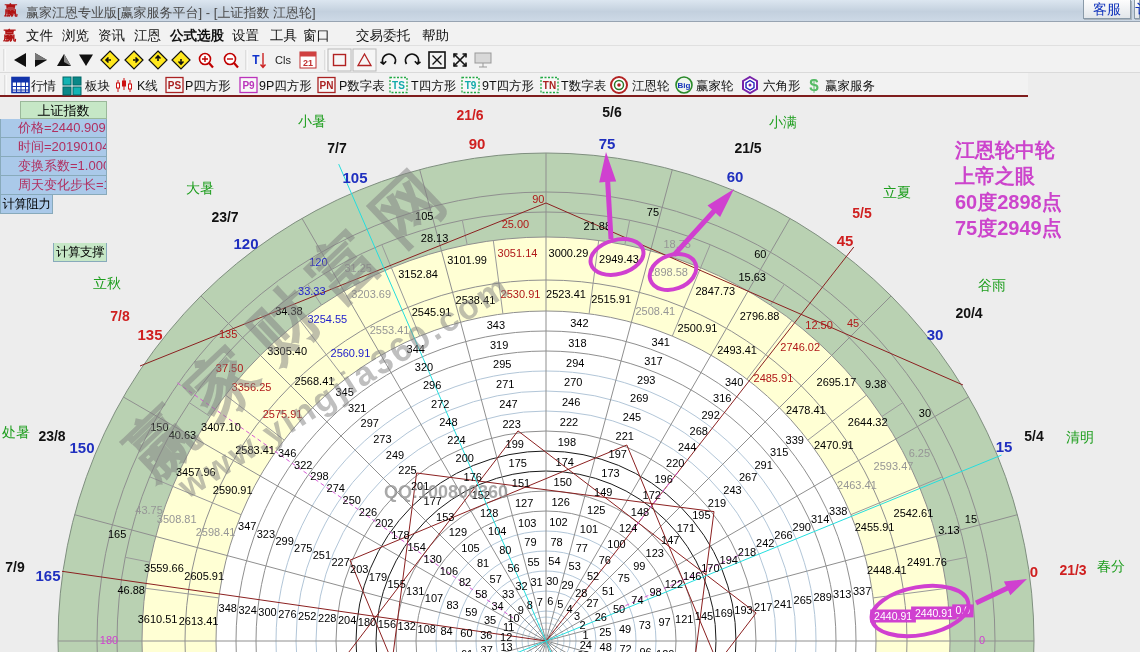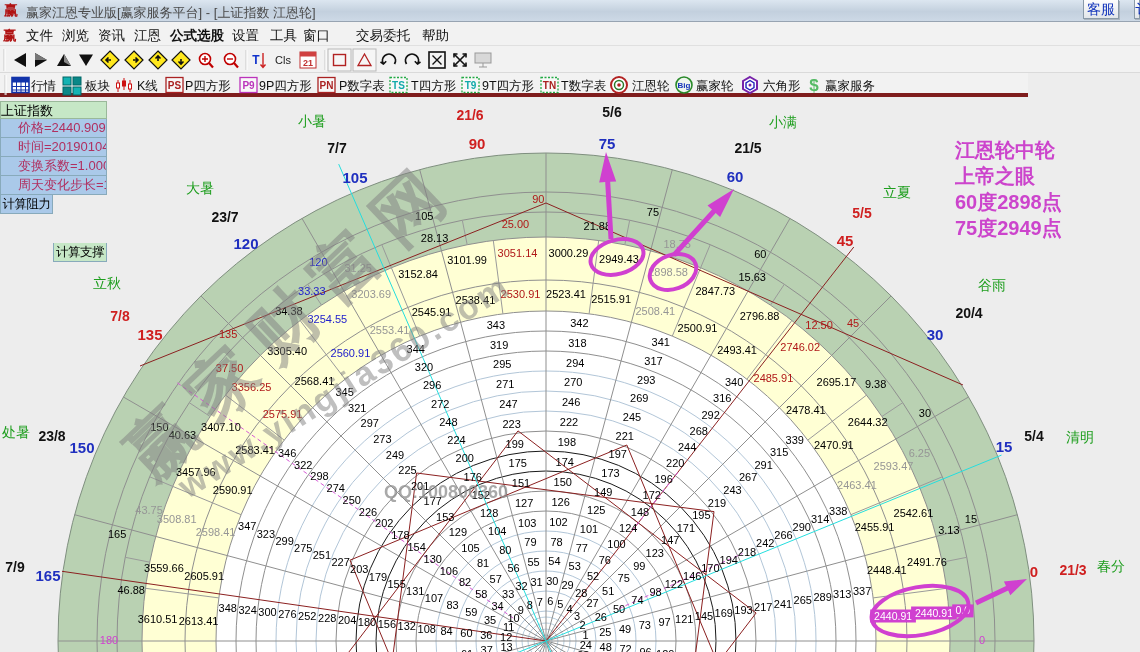--- a/index.html
+++ b/index.html
@@ -6,25 +6,25 @@
 #app { position:relative; width:1140px; height:652px; background:#ededed; }
 #titlebar { position:absolute; left:0; top:0; width:1140px; height:22px;
   background:linear-gradient(#dce6f0 0%, #c3d0de 55%, #cdd9e6 100%); border-bottom:1px solid #98a4b2; }
 #titlebar .ttl { position:absolute; left:26px; top:4px; font-size:13px; color:#4a4a4a; }
 #titlebar .logo { position:absolute; left:4px; top:2px; font-size:14px; font-weight:bold; color:#b01212; }
 .tbtn { position:absolute; top:0px; height:19px; background:linear-gradient(#fdfdfd,#e2e6ea);
   border:1px solid #8a9aa8; border-top:none; box-shadow:1px 1px 0 #aab4be; font-size:14px; color:#1133bb; text-align:center; line-height:18px; }
 #menubar { position:absolute; left:0; top:22px; width:1140px; height:24px; background:#f2f2f2; border-bottom:1px solid #e0e0e0;}
 #menubar span { position:absolute; top:5px; font-size:13.5px; color:#111; }
 #toolbar { position:absolute; left:0; top:46px; width:1140px; height:27px; background:#f2f2f2; border-bottom:1px solid #dadada; }
-#featbar { position:absolute; left:0; top:73px; width:1028px; height:24px; background:#f2f2f2; border-bottom:4px solid #7f1d1d; }
+#featbar { position:absolute; left:0; top:73px; width:1028px; height:24px; background:#f2f2f2; border-bottom:2px solid #7f1d1d; }
 #chart { position:absolute; left:0; top:97px; width:1140px; height:555px; background:#ededed; }
 .wm { position:absolute; color:rgba(128,128,128,0.5); font-weight:bold; white-space:nowrap; }
 #panel { position:absolute; left:0; top:101px; width:107px; font-size:13px; }
-#panel .hd { background:#c6e7c6; border:1px solid #9ab89a; color:#000; height:18px; line-height:17px; }
+#panel .hd { background:#c6e7c6; border:1px solid #9ab89a; color:#000; text-align:center; height:18px; line-height:17px;margin-left:20px; }
 #panel .rw { background:#aac9e9; border:1px solid #8ab; border-top:none; color:#b03060; height:19px; line-height:18px; padding-left:17px; white-space:nowrap; overflow:hidden; }
 #panel .bt { height:19px; line-height:18px; text-align:center; color:#000; border:1px solid #8ab; border-top:none; font-size:12.5px; letter-spacing:-0.5px; white-space:nowrap; overflow:hidden; }
 #anno { position:absolute; left:955px; top:137px; font-size:20px; font-weight:bold; color:#cc44cc; line-height:26px; white-space:nowrap;}
 </style></head>
 <body>
 <div id="app">
   <div id="chart">
     <svg width="1140" height="555" viewBox="0 0 1140 555" font-family="Liberation Sans, sans-serif">
 <circle cx="546.0" cy="544.0" r="488" fill="#b9d1b2" stroke="#7f8f7f"></circle>
 <circle cx="546.0" cy="544.0" r="404" fill="#ffffd4" stroke="none"></circle>
@@ -452,21 +452,21 @@
 <polygon points="734.0,92.0 720.1,119.9 715.7,115.9 675.8,159.7 672.2,156.3 712.0,112.5 707.5,108.5" fill="#d040d0"></polygon>
 <polygon points="1027.0,482.0 1010.3,498.2 1008.2,493.6 977.1,508.3 974.9,503.7 1006.0,489.1 1003.9,484.6" fill="#d040d0"></polygon>
     </svg>
     <div class="wm" style="left:291px; top:223px; font-size:68px; letter-spacing:17px; transform:translate(-50%,-50%) rotate(-43.5deg);">赢家财富网</div>
     <div class="wm" style="left:344px; top:289px; font-size:34px; letter-spacing:3px; transform:translate(-50%,-50%) rotate(-32.5deg);">www.yingjia360.com</div>
     <div class="wm" style="left:384px; top:385px; font-size:18px; color:rgba(140,140,140,0.75);">QQ:100800360</div>
   </div>
   <div id="titlebar">
     <span class="logo">赢</span>
     <span class="ttl">赢家江恩专业版[赢家服务平台] - [上证指数 江恩轮]</span>
-    <div class="tbtn" style="left:1083px; width:36px;">客服</div>
+    <div class="tbtn" style="left:1083px; width:48px;">客服</div>
     <div class="tbtn" style="left:1134px; width:6px;">讠</div>
   </div>
   <div id="menubar">
     <span style="left:3px; color:#b01212; font-weight:bold;">赢</span>
     <span style="left:26px;">文件</span>
       <span style="left:62px;">浏览</span>
       <span style="left:98px;">资讯</span>
     <span style="left:134px;">江恩</span>
       <span style="left:170px;font-weight:bold;">公式选股</span>
       <span style="left:232px;">设置</span>

